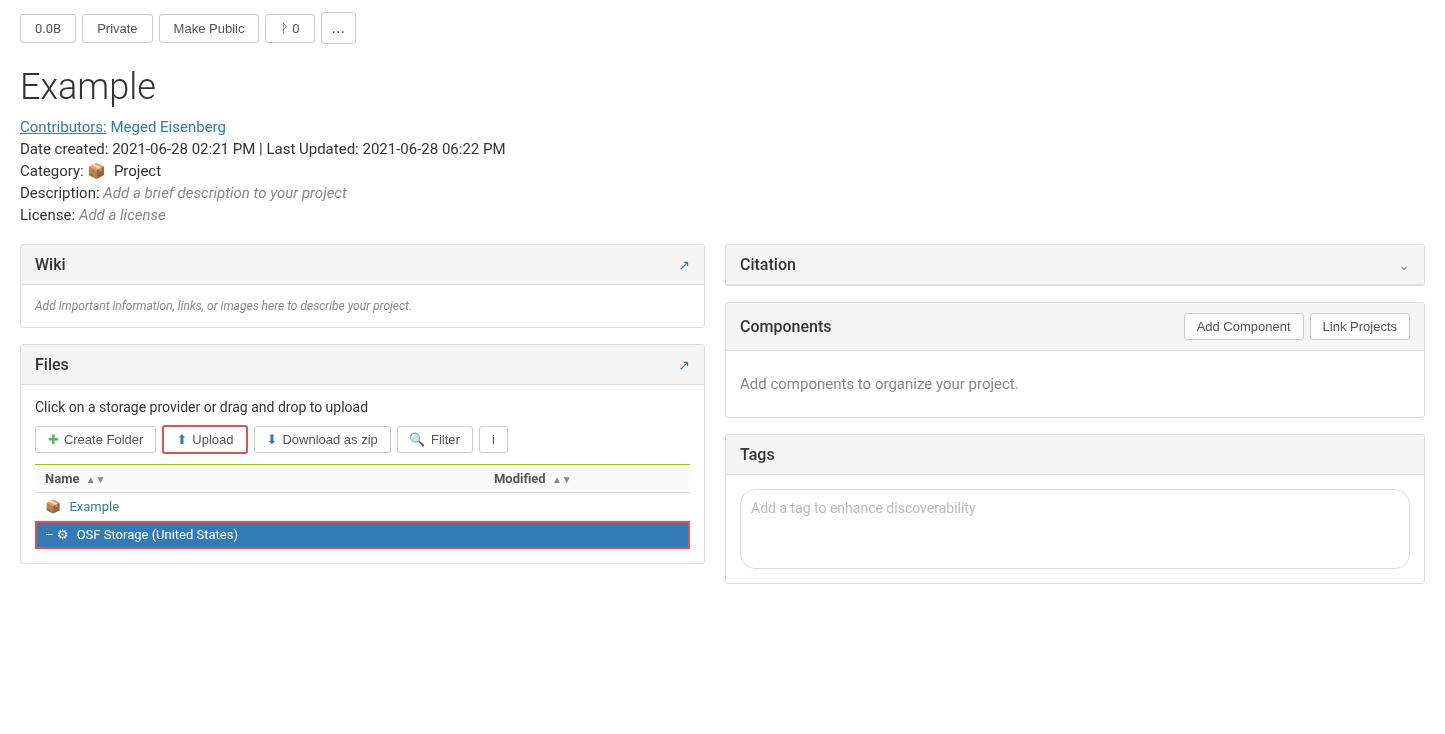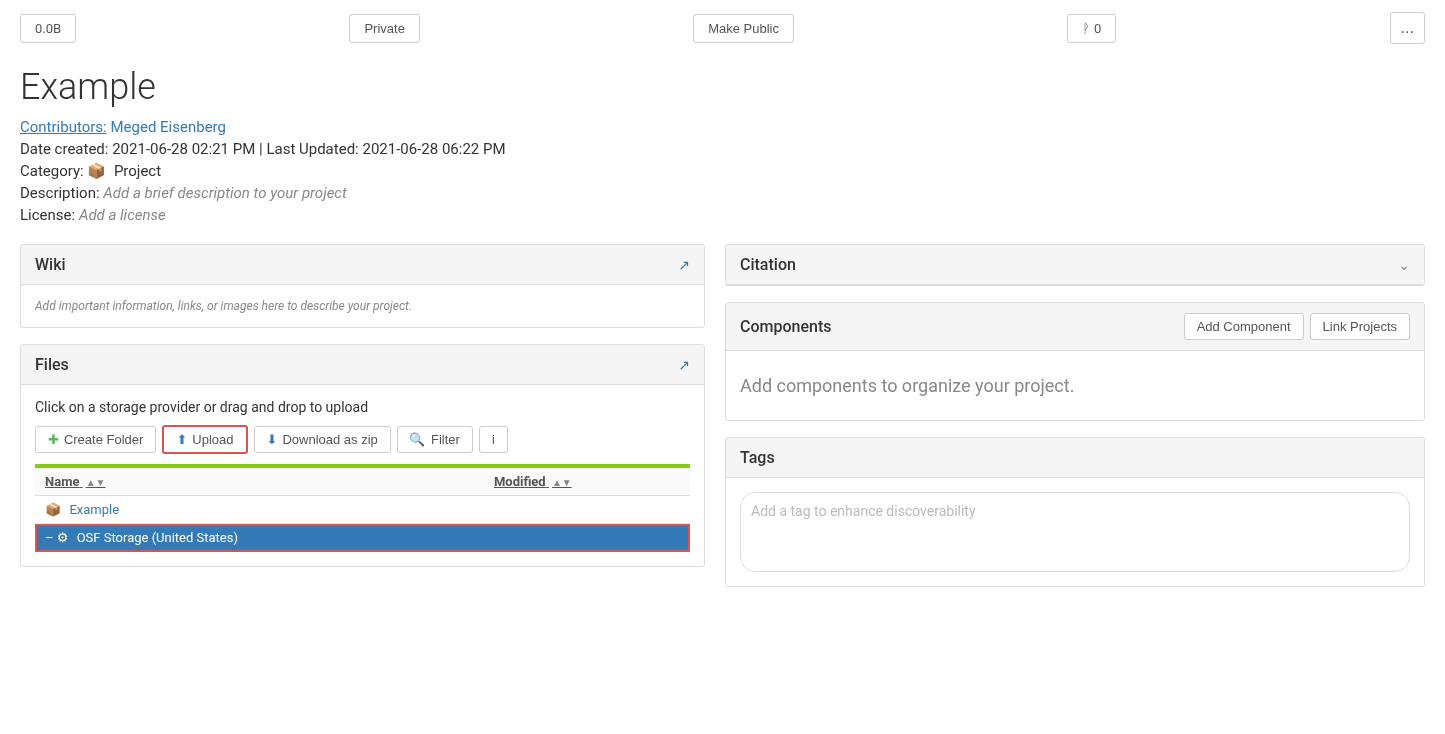--- a/index.html
+++ b/index.html
@@ -1,18 +1,18 @@
 <!DOCTYPE html>
 <html><head>
   <meta charset="utf-8">
   <style>
     * { box-sizing: border-box; margin: 0; padding: 0; }
     body { font-family: -apple-system, BlinkMacSystemFont, 'Segoe UI', Roboto, sans-serif; font-size: 14px; color: #333; background: #fff; }
 
-    .top-bar { display: flex; justify-content: space-between; align-items: center; padding: 12px 20px; gap: 14px; }
+    .top-bar { display: flex; justify-content: flex-start; align-items: center; padding: 12px 20px; gap: 6px; }
     .top-bar-btn { border: 1px solid #ccc; background: #fff; padding: 6px 14px; border-radius: 3px; cursor: pointer; font-size: 13px; color: #555; }
     .top-bar-size { border: 1px solid #ccc; background: #fff; padding: 6px 14px; border-radius: 3px; font-size: 13px; color: #555; }
     .top-bar-fork { border: 1px solid #ccc; background: #fff; padding: 6px 14px; border-radius: 3px; font-size: 13px; color: #555; display: flex; align-items: center; gap: 4px; }
     .top-bar-more { border: 1px solid #ccc; background: #fff; padding: 6px 10px; border-radius: 3px; font-size: 16px; color: #555; cursor: pointer; }
 
     .main-layout { display: flex; padding: 0 20px 20px 20px; gap: 20px; }
     .left-col { flex: 1; min-width: 0; }
     .right-col { width: 700px; flex-shrink: 0; }
 
     .page-title { font-size: 36px; font-weight: 300; color: #333; padding: 10px 20px 10px 20px; }
@@ -35,41 +35,41 @@
 
     .files-toolbar { display: flex; align-items: center; gap: 6px; margin-bottom: 10px; flex-wrap: wrap; }
     .toolbar-btn { border: 1px solid #ccc; background: #fff; padding: 5px 12px; border-radius: 3px; cursor: pointer; font-size: 13px; color: #555; display: flex; align-items: center; gap: 5px; }
     .toolbar-btn-upload { border: 2px solid #d9534f; background: #fff; padding: 5px 12px; border-radius: 3px; cursor: pointer; font-size: 13px; color: #555; display: flex; align-items: center; gap: 5px; }
     .btn-icon { font-size: 13px; }
     .btn-icon-green { color: #5cb85c; }
     .btn-icon-blue { color: #337ab7; }
     .btn-icon-teal { color: #17a2b8; }
 
     .files-table { width: 100%; border-collapse: collapse; }
-    .files-table th { text-align: left; padding: 6px 10px; border-top: 4px solid #84cc16; border-bottom: 1px solid #ddd; background: #fafafa; font-size: 13px; color: #555; text-decoration: underline; }
+    .files-table th { text-align: left; padding: 6px 10px; border-top: 1px solid #84cc16; border-bottom: 1px solid #ddd; background: #fafafa; font-size: 13px; color: #555; }
     .files-table td { padding: 6px 10px; border-bottom: 1px solid #eee; font-size: 13px; }
     .sort-arrows { font-size: 10px; color: #888; margin-left: 3px; }
 
     .file-row-folder td { background: #fff; }
     .file-row-selected td { background: #337ab7; color: #fff; }
     .file-name-link { color: #337ab7; cursor: pointer; }
     .file-icon { margin-right: 5px; }
 
     .row-selected-outline { outline: 2px solid #d9534f; outline-offset: -2px; margin-top: 16px; }
 
     
     .right-panel { border: 1px solid #ddd; border-radius: 3px; margin-bottom: 16px; }
     .right-panel-header { background: #f5f5f5; border-bottom: 1px solid #ddd; padding: 10px 14px; display: flex; justify-content: space-between; align-items: center; border-radius: 3px 3px 0 0; cursor: pointer; }
     .right-panel-title { font-size: 16px; font-weight: 500; color: #333; }
     .chevron { font-size: 14px; color: #888; }
     .right-panel-body { padding: 14px; }
     .components-btns { display: flex; gap: 6px; }
     .comp-btn { border: 1px solid #ccc; background: #fff; padding: 5px 12px; border-radius: 3px; cursor: pointer; font-size: 13px; color: #555; }
 
-    .muted-text { color: #888; font-size: 18px; padding: 10px 0; }
+    .muted-text { color: #888; font-size: 15px; padding: 10px 0; }
 
     .tags-input-area { border: 1px solid #ddd; border-radius: 15px; min-height: 80px; padding: 10px; font-size: 14px; color: #bbb; }
 
     .external-link-icon { color: #337ab7; font-size: 14px; cursor: pointer; }
 
     .category-icon { margin-right: 4px; }
   </style>
 </head>
 <body>
 

